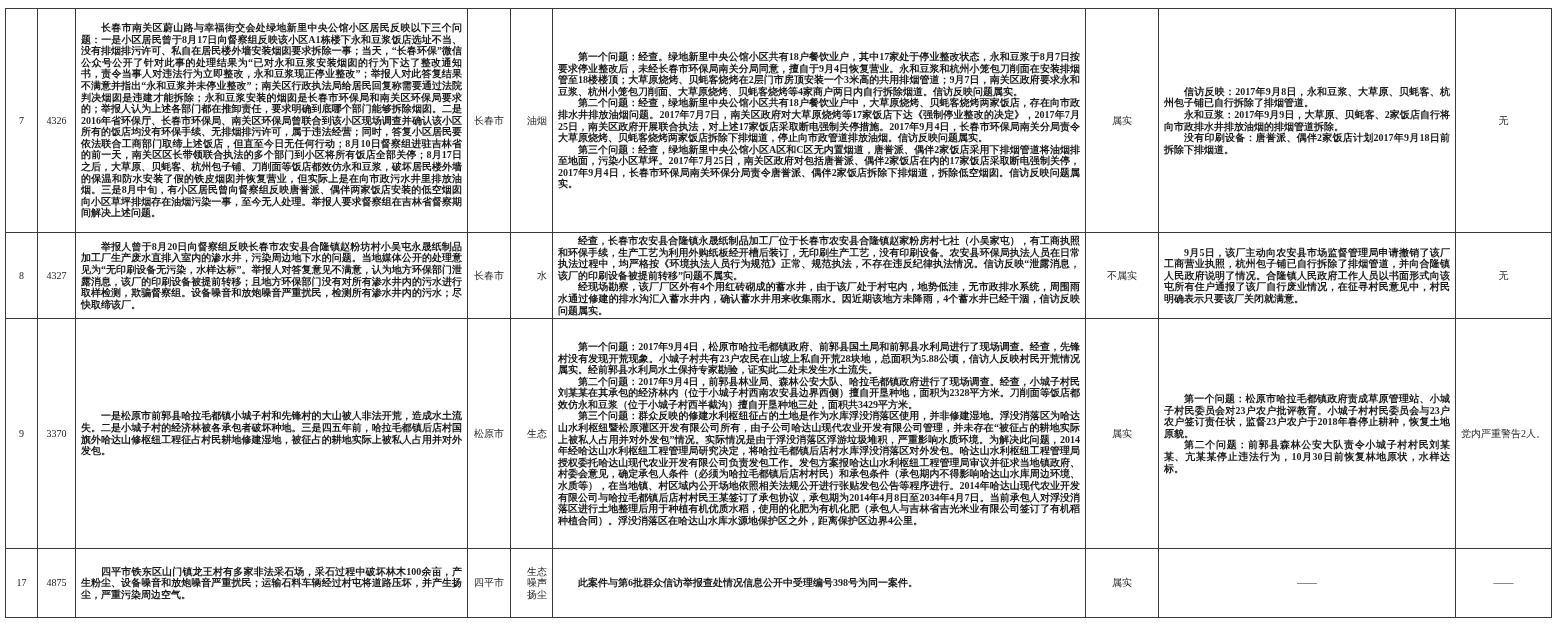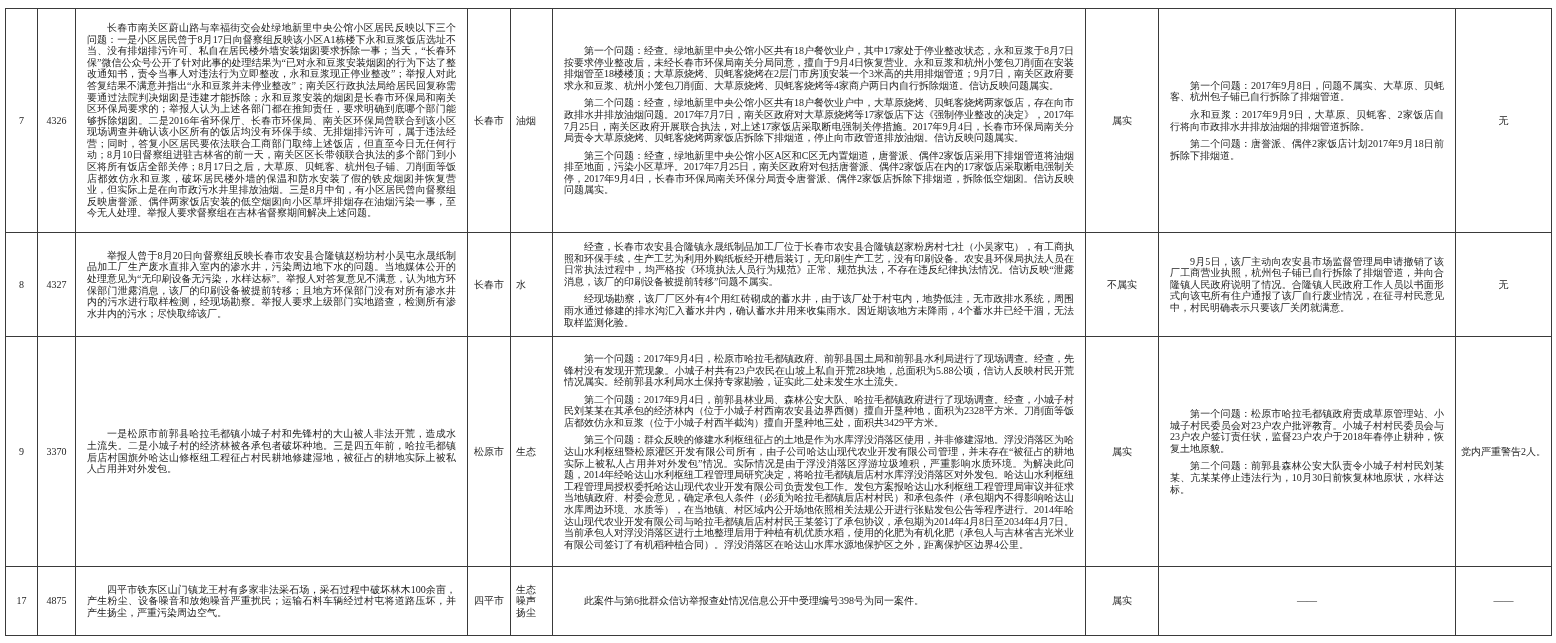--- a/index.html
+++ b/index.html
@@ -16,26 +16,27 @@
   }
   table.doc td{
     border:1px solid #3a3a3a;
     vertical-align:middle;
     font-size:10px;line-height:1.16;
     padding:2px 5px;
     overflow:hidden;
   }
   td.ctr{text-align:center;}
   td.txt p{
-    margin:6px;
+    margin:0;
     text-indent:2em;
     text-align:justify;
     text-justify:inter-ideograph;
+    font-weight:bold;
   }
-  td.pre{white-space:pre-line;text-align:left;}
+  td.pre{white-space:pre-line;text-align:right;}
 </style>
 </head>
 <body>
 
 <table class="doc">
   <colgroup>
     <col style="width:32px">
       <col style="width:38px">
       <col style="width:392px">
     <col style="width:43px">
@@ -55,38 +56,38 @@
         </td>
     <td class="ctr">长春市</td>
     <td class="ctr pre">油烟</td>
     <td class="txt">
           <p>第一个问题：经查。绿地新里中央公馆小区共有18户餐饮业户，其中17家处于停业整改状态，永和豆浆于8月7日按要求停业整改后，未经长春市环保局南关分局同意，擅自于9月4日恢复营业。永和豆浆和杭州小笼包刀削面在安装排烟管至18楼楼顶；大草原烧烤、贝蚝客烧烤在2层门市房顶安装一个3米高的共用排烟管道；9月7日，南关区政府要求永和豆浆、杭州小笼包刀削面、大草原烧烤、贝蚝客烧烤等4家商户两日内自行拆除烟道。信访反映问题属实。</p>
           <p>第二个问题：经查，绿地新里中央公馆小区共有18户餐饮业户中，大草原烧烤、贝蚝客烧烤两家饭店，存在向市政排水井排放油烟问题。2017年7月7日，南关区政府对大草原烧烤等17家饭店下达《强制停业整改的决定》，2017年7月25日，南关区政府开展联合执法，对上述17家饭店采取断电强制关停措施。2017年9月4日，长春市环保局南关分局责令大草原烧烤、贝蚝客烧烤两家饭店拆除下排烟道，停止向市政管道排放油烟。信访反映问题属实。</p>
           <p>第三个问题：经查，绿地新里中央公馆小区A区和C区无内置烟道，唐誉派、偶伴2家饭店采用下排烟管道将油烟排至地面，污染小区草坪。2017年7月25日，南关区政府对包括唐誉派、偶伴2家饭店在内的17家饭店采取断电强制关停，2017年9月4日，长春市环保局南关环保分局责令唐誉派、偶伴2家饭店拆除下排烟道，拆除低空烟囱。信访反映问题属实。</p>
         </td>
     <td class="ctr">属实</td>
     <td class="txt">
-          <p>第一个问题：2017年9月8日，问题不属实、大草原、贝蚝客、杭州包子铺已自行拆除了排烟管道。</p>
+          <p>信访反映：2017年9月8日，永和豆浆、大草原、贝蚝客、杭州包子铺已自行拆除了排烟管道。</p>
           <p>永和豆浆：2017年9月9日，大草原、贝蚝客、2家饭店自行将向市政排水井排放油烟的排烟管道拆除。</p>
-          <p>第二个问题：唐誉派、偶伴2家饭店计划2017年9月18日前拆除下排烟道。</p>
+          <p>没有印刷设备：唐誉派、偶伴2家饭店计划2017年9月18日前拆除下排烟道。</p>
         </td>
     <td class="ctr">无</td>
   </tr>
 
   <tr style="height:86px">
     <td class="ctr">8</td>
     <td class="ctr">4327</td>
     <td class="txt">
-          <p>举报人曾于8月20日向督察组反映长春市农安县合隆镇赵粉坊村小吴屯永晟纸制品加工厂生产废水直排入室内的渗水井，污染周边地下水的问题。当地媒体公开的处理意见为“无印刷设备无污染，水样达标”。举报人对答复意见不满意，认为地方环保部门泄露消息，该厂的印刷设备被提前转移；且地方环保部门没有对所有渗水井内的污水进行取样检测，经现场勘察。举报人要求上级部门实地踏查，检测所有渗水井内的污水；尽快取缔该厂。</p>
+          <p>举报人曾于8月20日向督察组反映长春市农安县合隆镇赵粉坊村小吴屯永晟纸制品加工厂生产废水直排入室内的渗水井，污染周边地下水的问题。当地媒体公开的处理意见为“无印刷设备无污染，水样达标”。举报人对答复意见不满意，认为地方环保部门泄露消息，该厂的印刷设备被提前转移；且地方环保部门没有对所有渗水井内的污水进行取样检测，欺骗督察组。设备噪音和放炮噪音严重扰民，检测所有渗水井内的污水；尽快取缔该厂。</p>
         </td>
     <td class="ctr">长春市</td>
     <td class="ctr pre">水</td>
     <td class="txt">
           <p>经查，长春市农安县合隆镇永晟纸制品加工厂位于长春市农安县合隆镇赵家粉房村七社（小吴家屯），有工商执照和环保手续，生产工艺为利用外购纸板经开槽后装订，无印刷生产工艺，没有印刷设备。农安县环保局执法人员在日常执法过程中，均严格按《环境执法人员行为规范》正常、规范执法，不存在违反纪律执法情况。信访反映“泄露消息，该厂的印刷设备被提前转移”问题不属实。</p>
-          <p>经现场勘察，该厂厂区外有4个用红砖砌成的蓄水井，由于该厂处于村屯内，地势低洼，无市政排水系统，周围雨水通过修建的排水沟汇入蓄水井内，确认蓄水井用来收集雨水。因近期该地方未降雨，4个蓄水井已经干涸，无法取样监测化验。</p>
+          <p>经现场勘察，该厂厂区外有4个用红砖砌成的蓄水井，由于该厂处于村屯内，地势低洼，无市政排水系统，周围雨水通过修建的排水沟汇入蓄水井内，确认蓄水井用来收集雨水。因近期该地方未降雨，4个蓄水井已经干涸，信访反映问题属实。</p>
         </td>
     <td class="ctr">不属实</td>
     <td class="txt">
           <p>9月5日，该厂主动向农安县市场监督管理局申请撤销了该厂工商营业执照，杭州包子铺已自行拆除了排烟管道，并向合隆镇人民政府说明了情况。合隆镇人民政府工作人员以书面形式向该屯所有住户通报了该厂自行废业情况，在征寻村民意见中，村民明确表示只要该厂关闭就满意。</p>
         </td>
     <td class="ctr">无</td>
   </tr>
 
   <tr style="height:230px">
     <td class="ctr">9</td>

